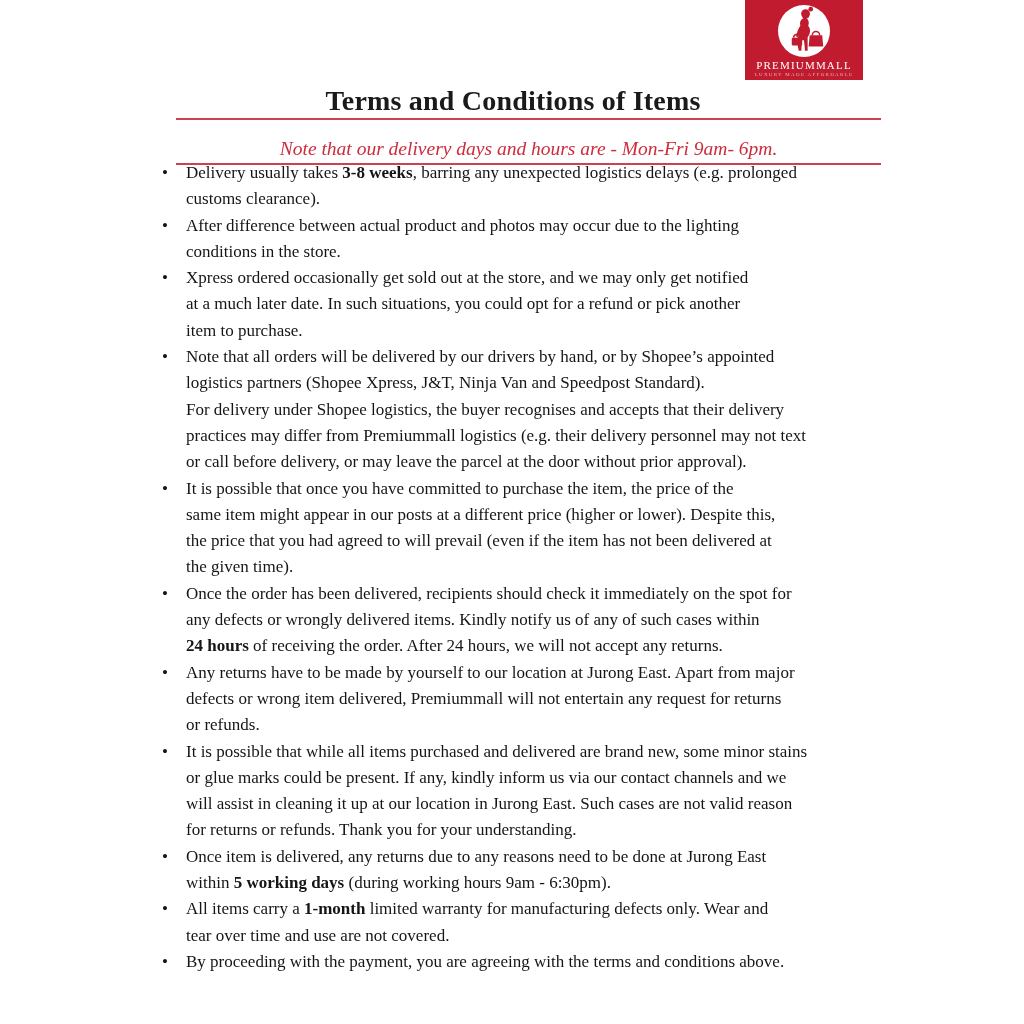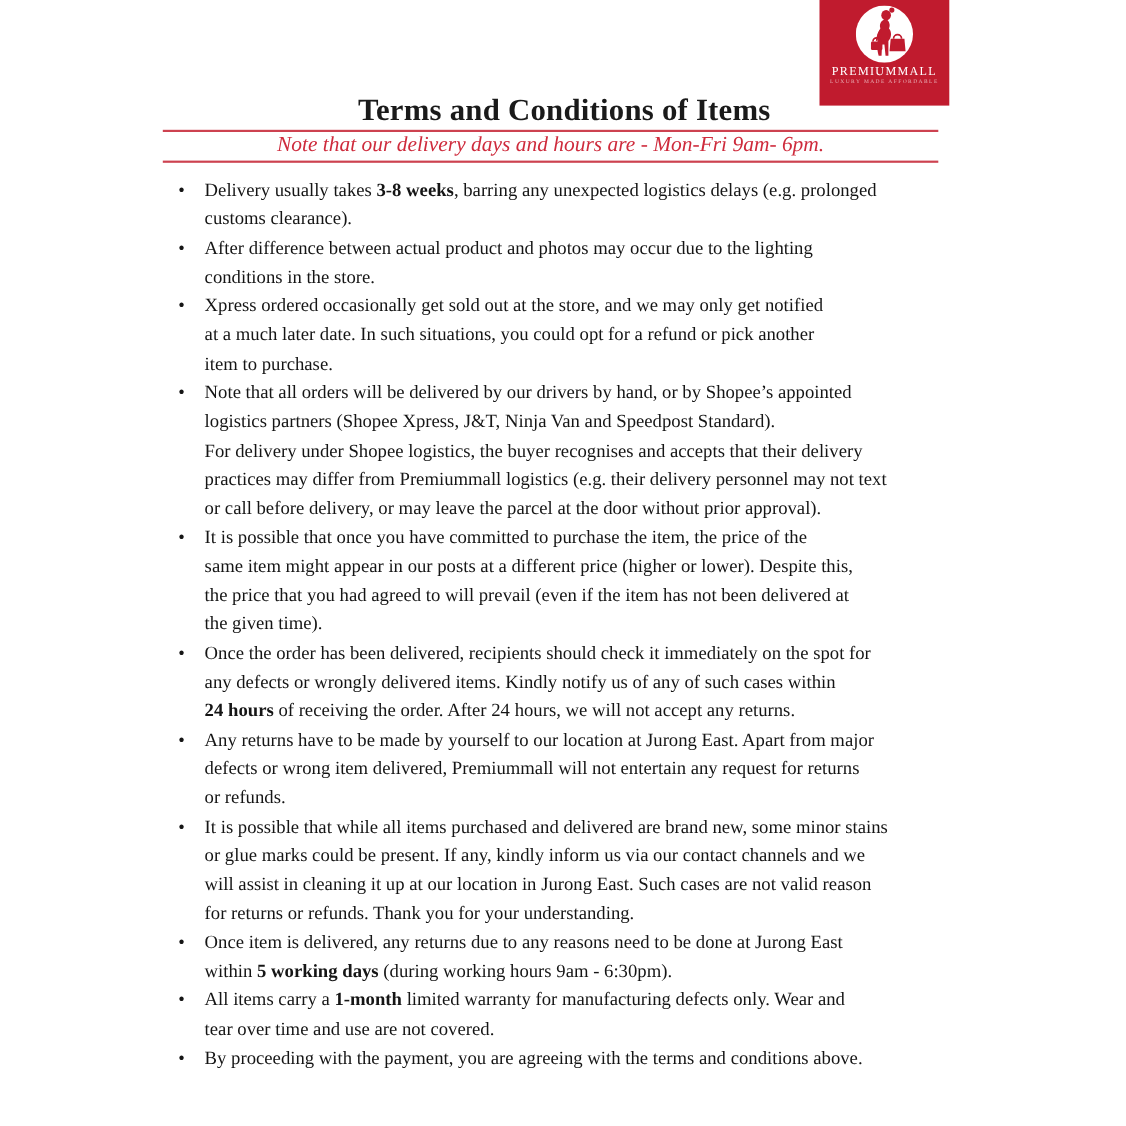--- a/index.html
+++ b/index.html
@@ -2,42 +2,42 @@
 <html><head>
 <meta charset="utf-8">
 <style>
   html,body{margin:0;padding:0;}
   body{
     width:1024px;height:1024px;background:#ffffff;position:relative;
     font-family:"Liberation Serif", serif;color:#151515;overflow:hidden;
   }
   
   .logo{
-    position:absolute;left:745px;top:0;width:118px;height:96px;
+    position:absolute;left:745px;top:0;width:118px;height:80px;
     background:#C01B2E;text-align:center;
   }
   .logo svg{display:block;margin:5px auto 0 auto;width:52px;height:52px;}
   .logo-name{
     margin-top:2px;font-size:11px;letter-spacing:1.2px;color:#ffffff;
     font-family:"Liberation Serif", serif;white-space:nowrap;
   }
   .logo-tagline{
     margin-top:1px;font-size:5px;letter-spacing:1.3px;color:#E9AFB6;
     white-space:nowrap;
   }
   
   .title{
     position:absolute;top:66px;left:160px;width:706px;text-align:center;
     font-size:28px;font-weight:bold;color:#1a1a1a;letter-spacing:0.2px;
   }
   
   .note-band{
-    position:absolute;top:118px;left:148px;width:705px;
+    position:absolute;top:118px;left:176px;width:705px;
     border-top:2px solid #CD4250;border-bottom:2px solid #CD4250;
-    text-align:center;padding:1px 0 4px 0;
+    text-align:center;padding:18px 0 4px 0;
   }
   .note-text{
     font-style:italic;font-size:19.5px;line-height:21px;color:#CE2B3C;
   }
   
   .terms{
     position:absolute;top:160px;left:160px;width:714px;
     list-style:none;margin:0;padding:0;
   }
   .term{position:relative;padding-left:26px;}

